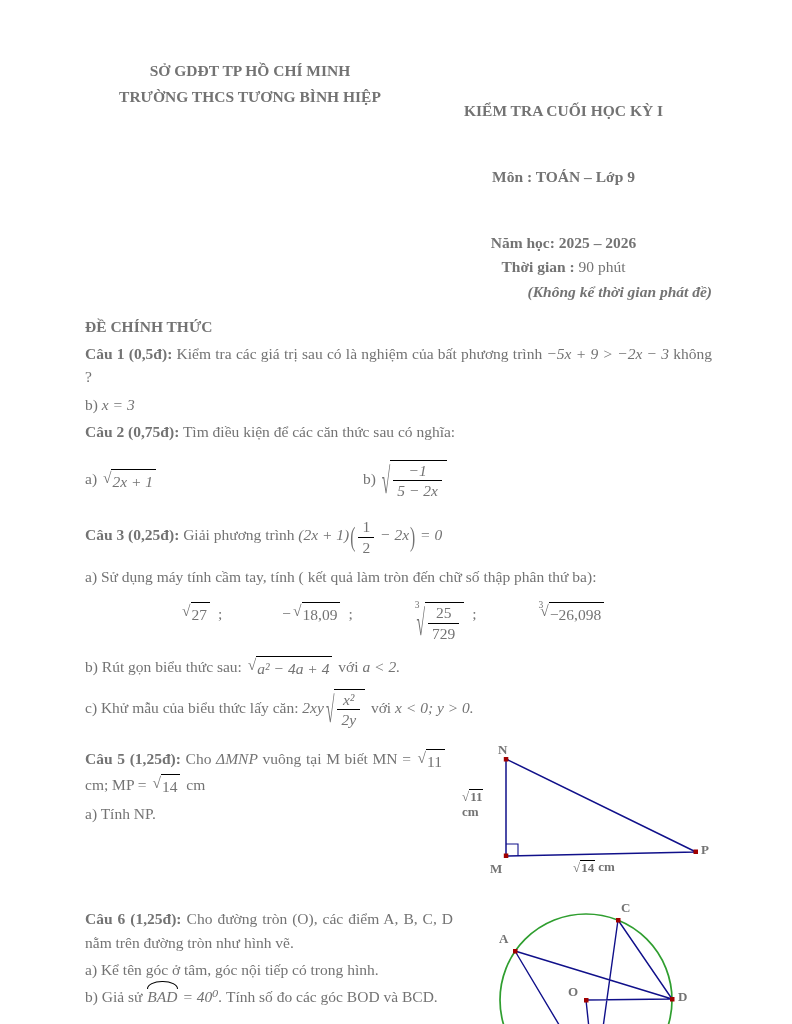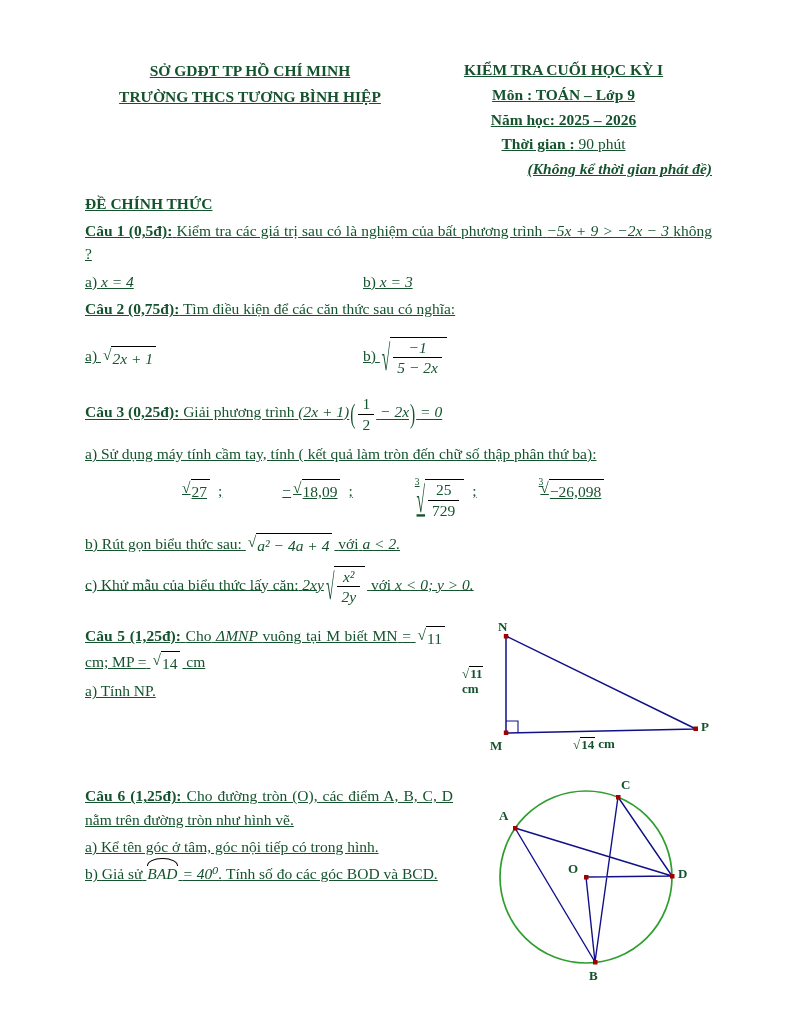--- a/index.html
+++ b/index.html
@@ -1,25 +1,24 @@
 <!DOCTYPE html>
 <html><head>
 <meta charset="utf-8">
 <style>
   * { margin:0; padding:0; box-sizing:border-box; }
   html,body { background:#ffffff; }
   .page {
     width:792px; height:1024px;
     padding:58px 80px 30px 85px;
     font-family:"Liberation Serif","DejaVu Serif",serif;
-    font-size:15.5px; line-height:1.5; color:#14532d;
+    font-size:15.5px; line-height:1.5; color:#737373;
     overflow:hidden;
-    text-decoration:underline;
   }
-  .b { font-weight:700; }
+  .b { font-weight:700;margin-top:41px; }
   .bi { font-weight:700; font-style:italic;text-align:right; }
   .mi { font-style:italic; }
   .header { display:flex; margin-bottom:10px; }
   .h-left { width:330px; text-align:center; font-weight:700; line-height:1.65; }
   .h-right { flex:1; text-align:center; line-height:1.6; }
   .official { font-weight:700; margin:10px 0 4px; }
   .para { margin:4px 0; }
   .jstfy { text-align:justify; }
   .two-col { display:grid; grid-template-columns:278px 1fr; margin:3px 0; }
   .q2row { align-items:center; margin:10px 0 10px; min-height:54px; }
@@ -88,24 +87,20 @@
 
   <div class="official">ĐỀ CHÍNH THỨC</div>
 
   <p class="para jstfy">
     <b>Câu 1 (0,5đ):</b>
     <span>Kiểm tra các giá trị sau có là nghiệm của bất phương trình</span>
     <span class="mi">−5x + 9 &gt; −2x − 3</span>
     <span>không ?</span>
   </p>
   <div class="two-col">
-    <span>
-      <span>a)</span>
-      <span class="mi">x = 4</span>
-    </span>
     <span>
       <span>b)</span>
       <span class="mi">x = 3</span>
     </span>
   </div>
 
   <p class="para">
     <b>Câu 2 (0,75đ):</b>
     <span>Tìm điều kiện để các căn thức sau có nghĩa:</span>
   </p>

